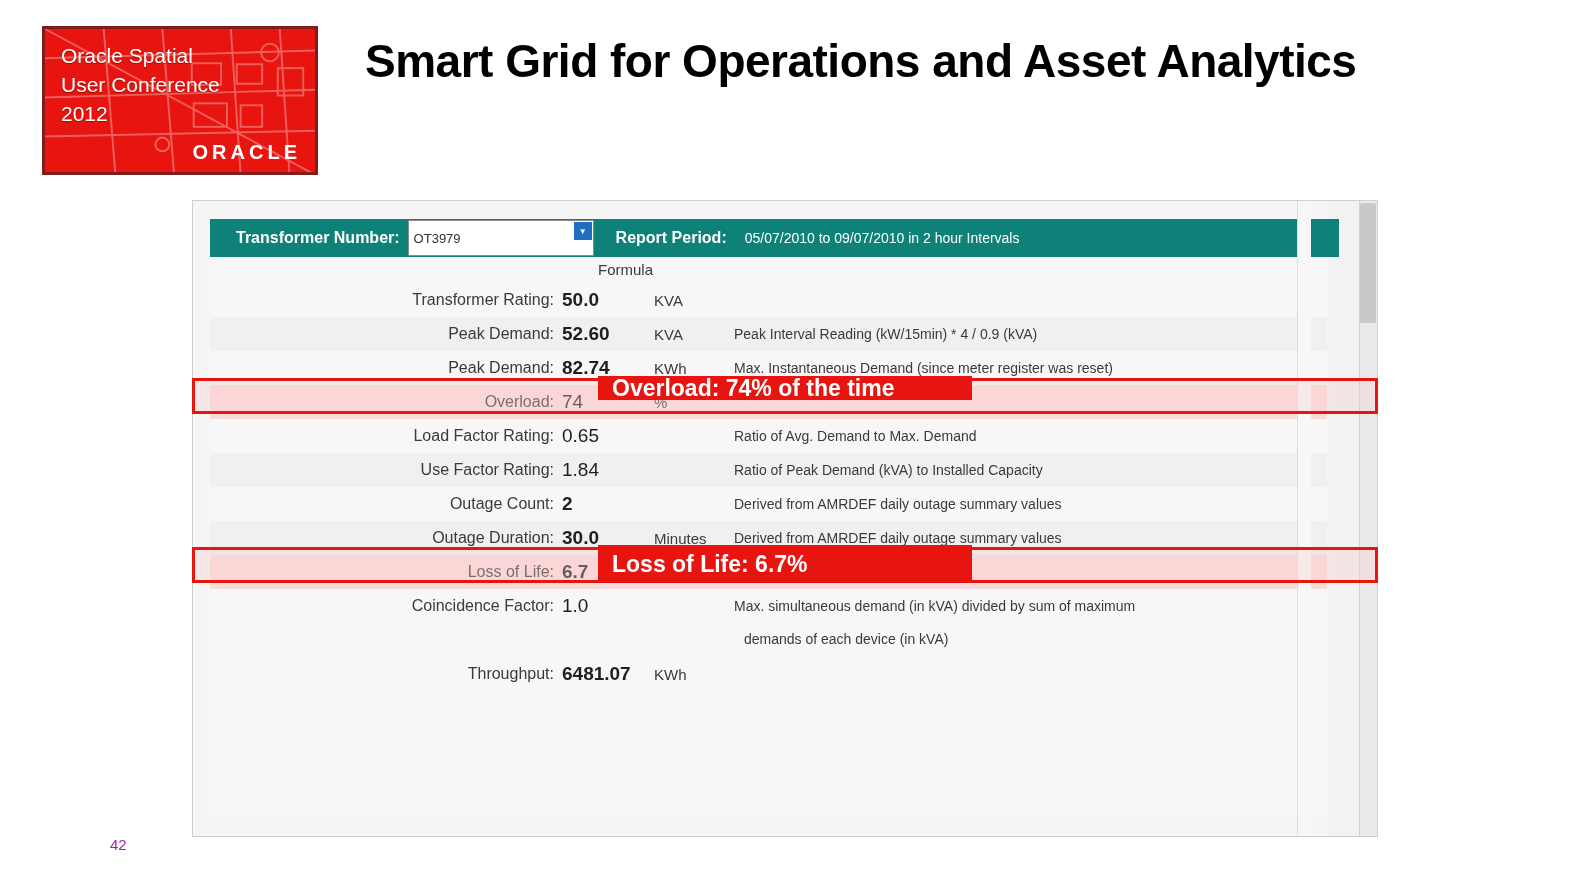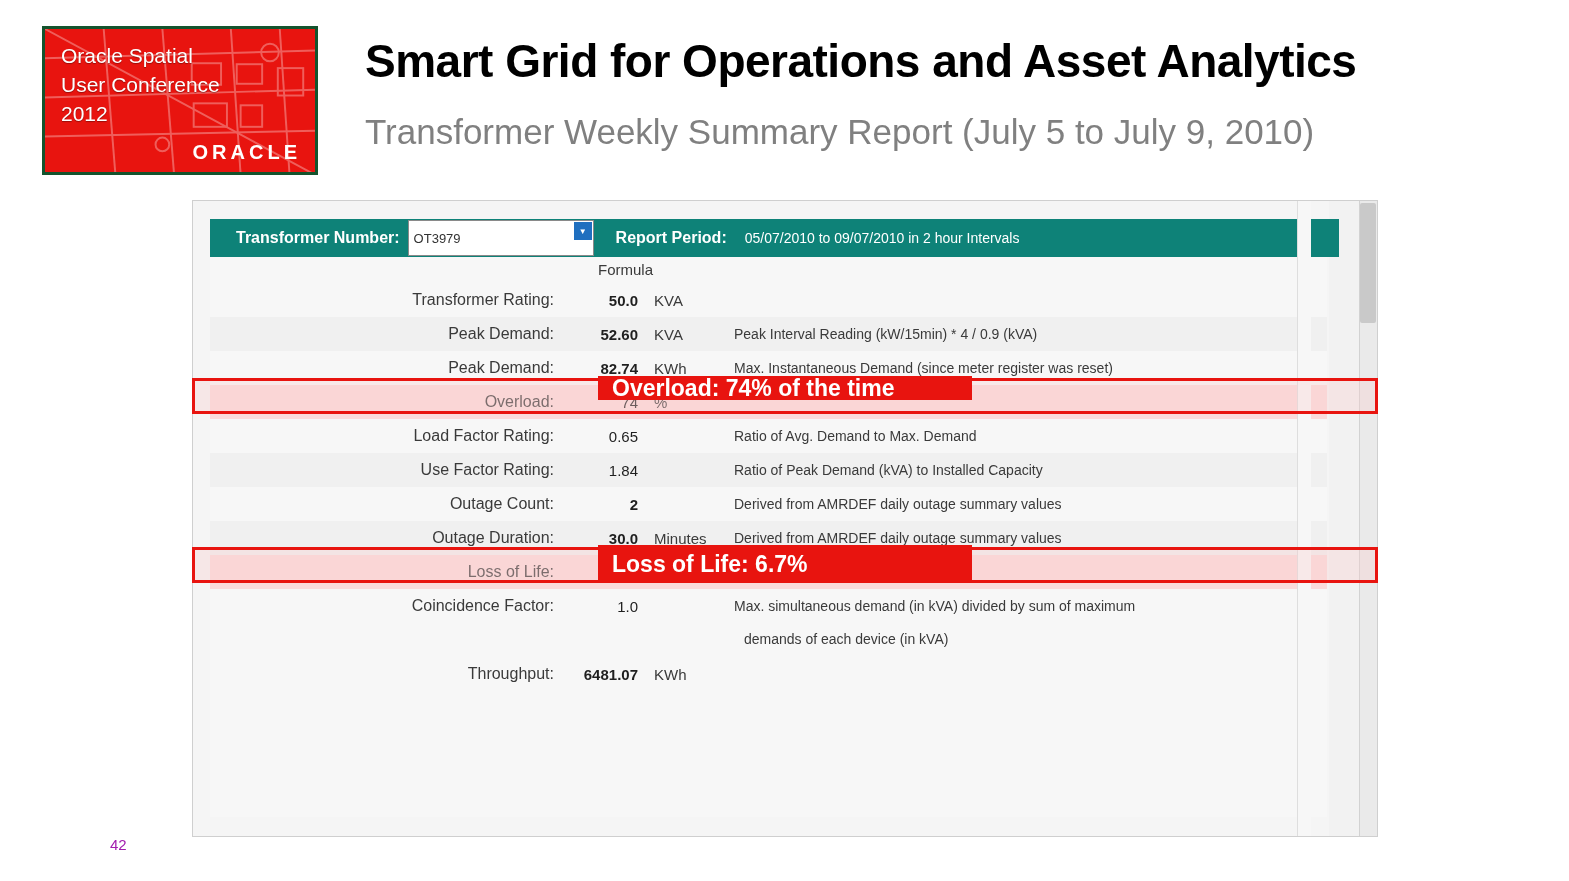--- a/index.html
+++ b/index.html
@@ -22,21 +22,21 @@
     width: 1569px;
     height: 190px;
   }
   .conf-logo {
     position: absolute;
     left: 42px;
     top: 26px;
     width: 276px;
     height: 149px;
     background: #e8140f;
-    border: 3px solid #14532d;
+    border: 3px solid #7f1d1d;
     box-sizing: border-box;
     overflow: hidden;
   }
   .conf-logo .map-lines {
     position: absolute;
     inset: 0;
     opacity: 0.45;
   }
   .conf-logo .logo-text {
     position: absolute;
@@ -210,22 +210,22 @@
   .row .rlabel {
     width: 352px;
     text-align: right;
     font-size: 16px;
     color: #3a3a3a;
     padding-right: 8px;
     box-sizing: border-box;
   }
   .row .rvalue {
     width: 82px;
-    text-align: right;
-    font-size: 15px;
+    text-align: left;
+    font-size: 19px;
     color: #1f1f1f;
     font-weight: bold;
     padding-right: 6px;
     box-sizing: border-box;
   }
   .row .runit {
     width: 90px;
     padding-left: 10px;
     font-size: 15px;
     color: #3a3a3a;
@@ -303,21 +303,20 @@
     </svg>
     <div class="logo-text">
       <div>Oracle Spatial</div>
       <div>User Conference</div>
       <div>2012</div>
     </div>
     <div class="oracle-word">ORACLE</div>
   </div>
 
   <div class="title-main">Smart Grid for Operations and Asset Analytics</div>
-  <div class="title-sub">Transformer Weekly Summary Report (July 5 to July 9, 2010)</div>
 </div>
 
 <div class="report-shot">
   <div class="report-inner">
 
     <div class="teal-bar">
       <span class="lbl">Transformer Number:</span>
       <div class="combo">
         <span class="cval">OT3979</span>
         <span class="carrow">▼</span>

